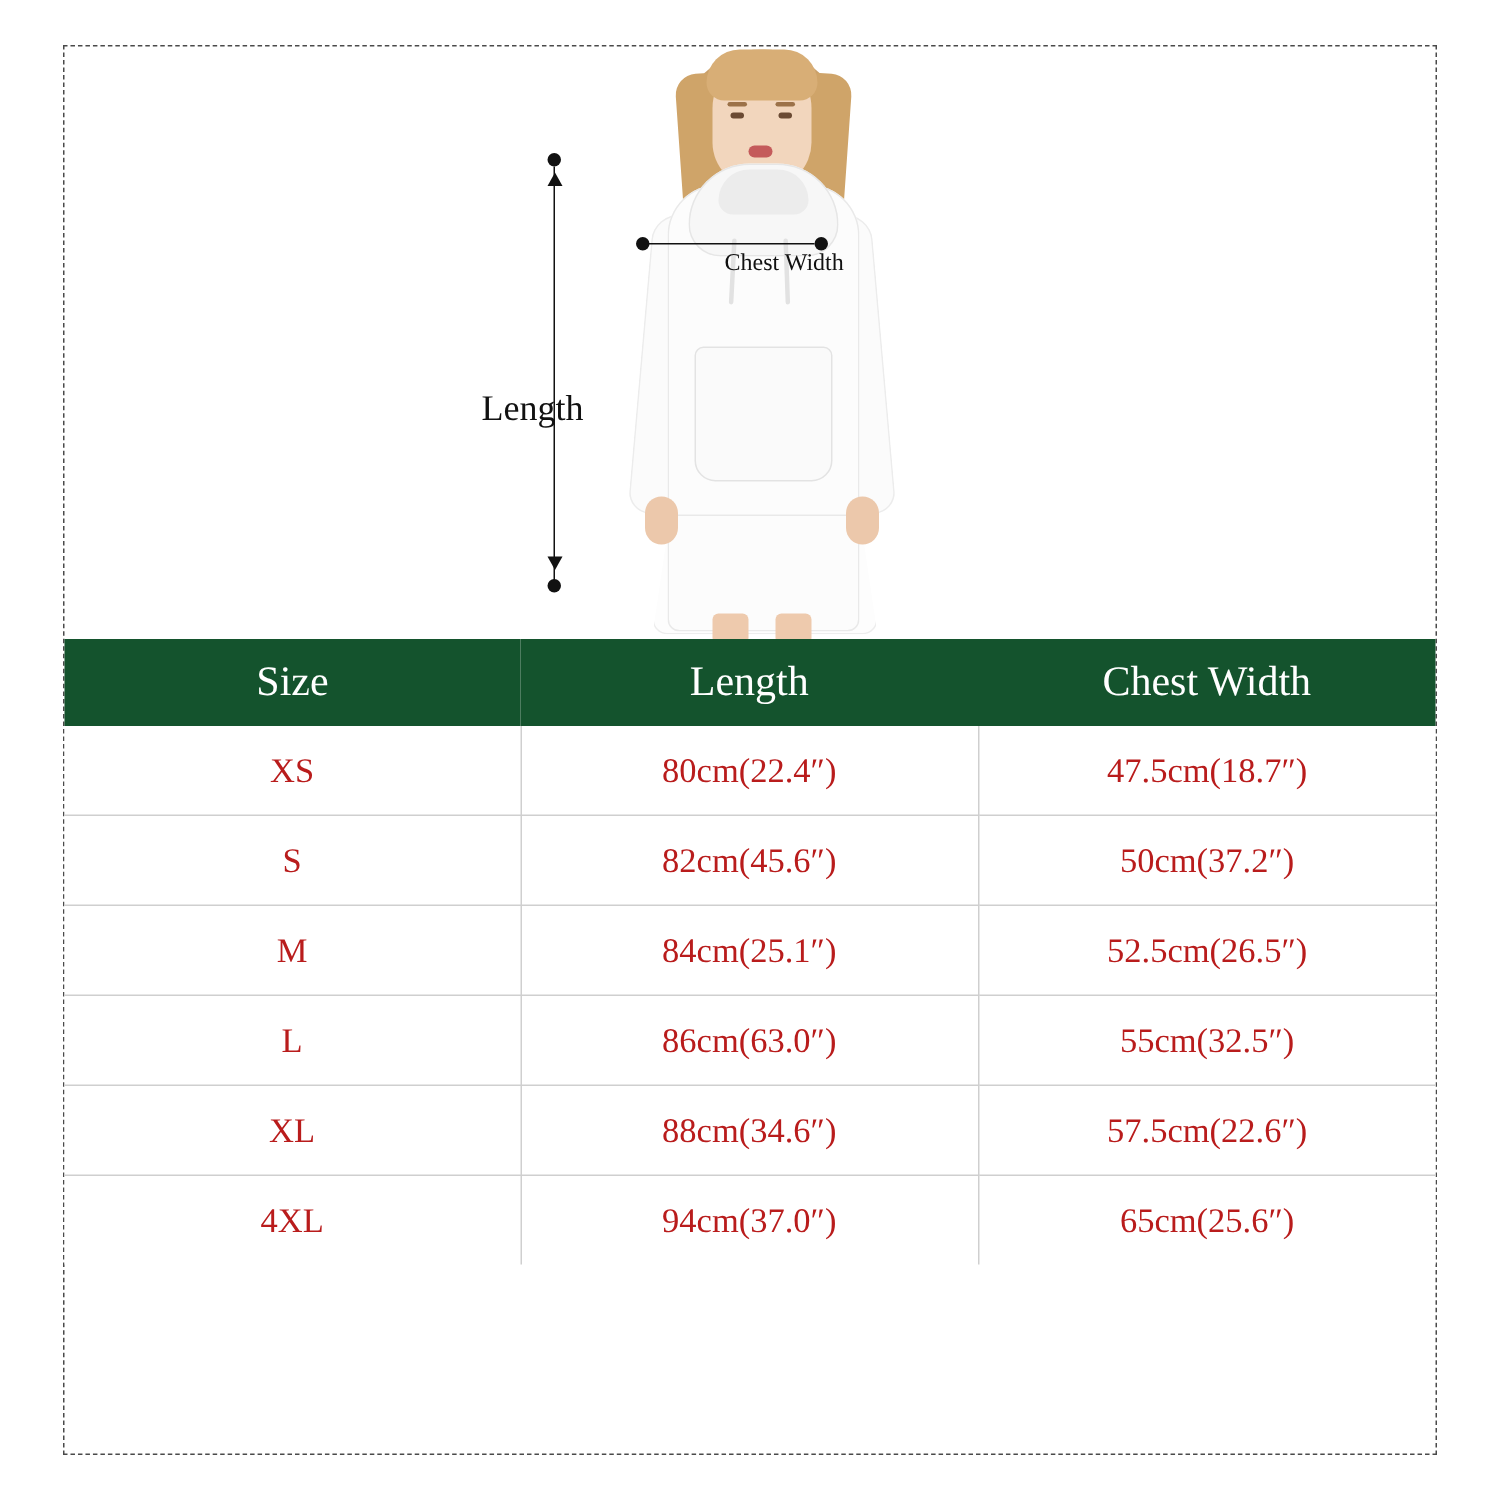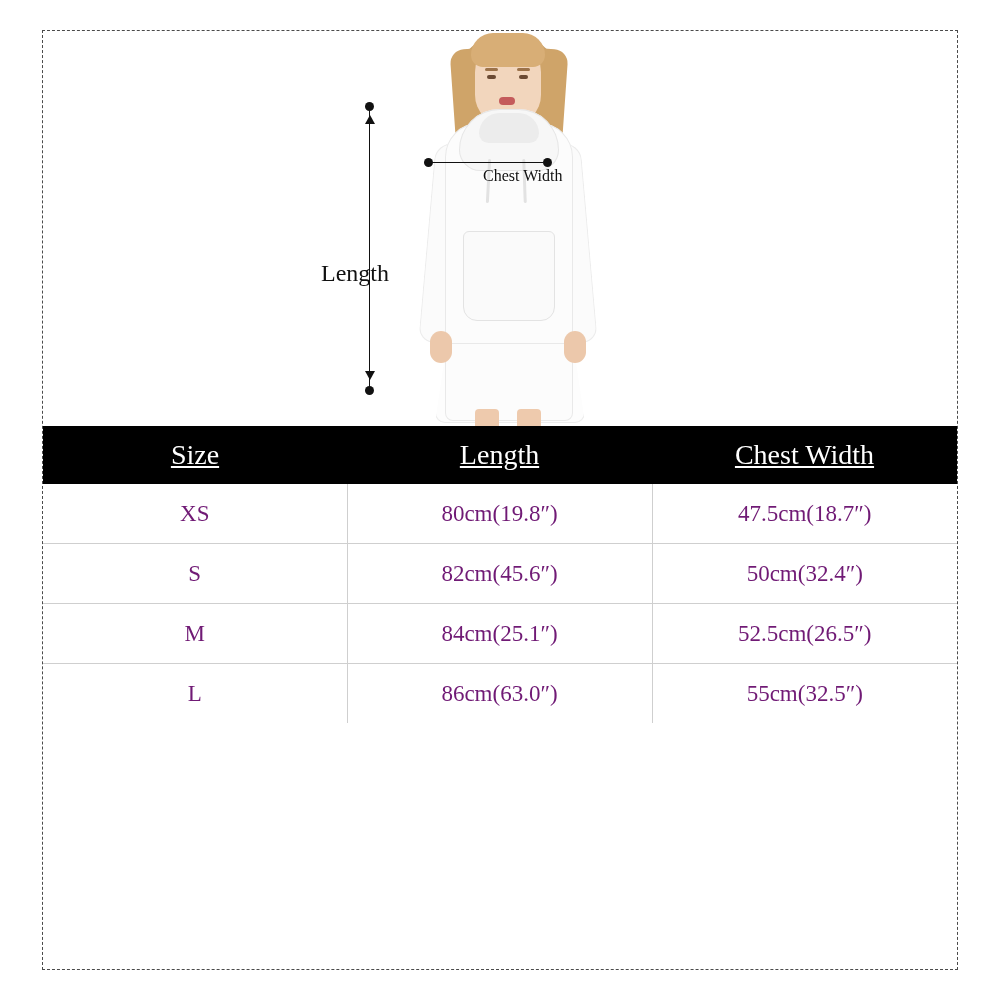--- a/index.html
+++ b/index.html
@@ -313,35 +313,34 @@
     left: 43px;
     top: 426px;
     width: 914px;
   }
   table.size-table {
     border-collapse: collapse;
     width: 914px;
     table-layout: fixed;
   }
   table.size-table thead th {
-    background: #000000;
+    background: #14532d;
     color: #ffffff;
     font-size: 28px;
     font-weight: normal;
     font-family: "Liberation Serif", serif;
     height: 56px;
     text-align: center;
     border: none;
-    text-decoration: underline;
   }
   table.size-table tbody td {
     height: 57px;
     text-align: center;
     font-size: 23px;
-    color: #701a75;
+    color: #b91c1c;
     font-family: "Liberation Serif", serif;
     border-bottom: 1px solid #cfcfcf;
     border-right: 1px solid #cfcfcf;
     background: #ffffff;
   }
   table.size-table tbody tr td:last-child {
     border-right: none;
   }
   table.size-table tbody tr:last-child td {
     border-bottom: none;
@@ -411,35 +410,45 @@
       <thead>
         <tr>
           <th>Size</th>
           <th>Length</th>
           <th>Chest Width</th>
         </tr>
       </thead>
       <tbody>
         <tr>
           <td>XS</td>
-          <td>80cm(19.8″)</td>
+          <td>80cm(22.4″)</td>
           <td>47.5cm(18.7″)</td>
         </tr>
         <tr>
           <td>S</td>
           <td>82cm(45.6″)</td>
-          <td>50cm(32.4″)</td>
+          <td>50cm(37.2″)</td>
         </tr>
         <tr>
           <td>M</td>
           <td>84cm(25.1″)</td>
           <td>52.5cm(26.5″)</td>
         </tr>
         <tr>
           <td>L</td>
           <td>86cm(63.0″)</td>
           <td>55cm(32.5″)</td>
         </tr>
+        <tr>
+          <td>XL</td>
+          <td>88cm(34.6″)</td>
+          <td>57.5cm(22.6″)</td>
+        </tr>
+        <tr>
+          <td>4XL</td>
+          <td>94cm(37.0″)</td>
+          <td>65cm(25.6″)</td>
+        </tr>
       </tbody>
     </table>
   </div>
 
 </div>
 
 </body></html>

